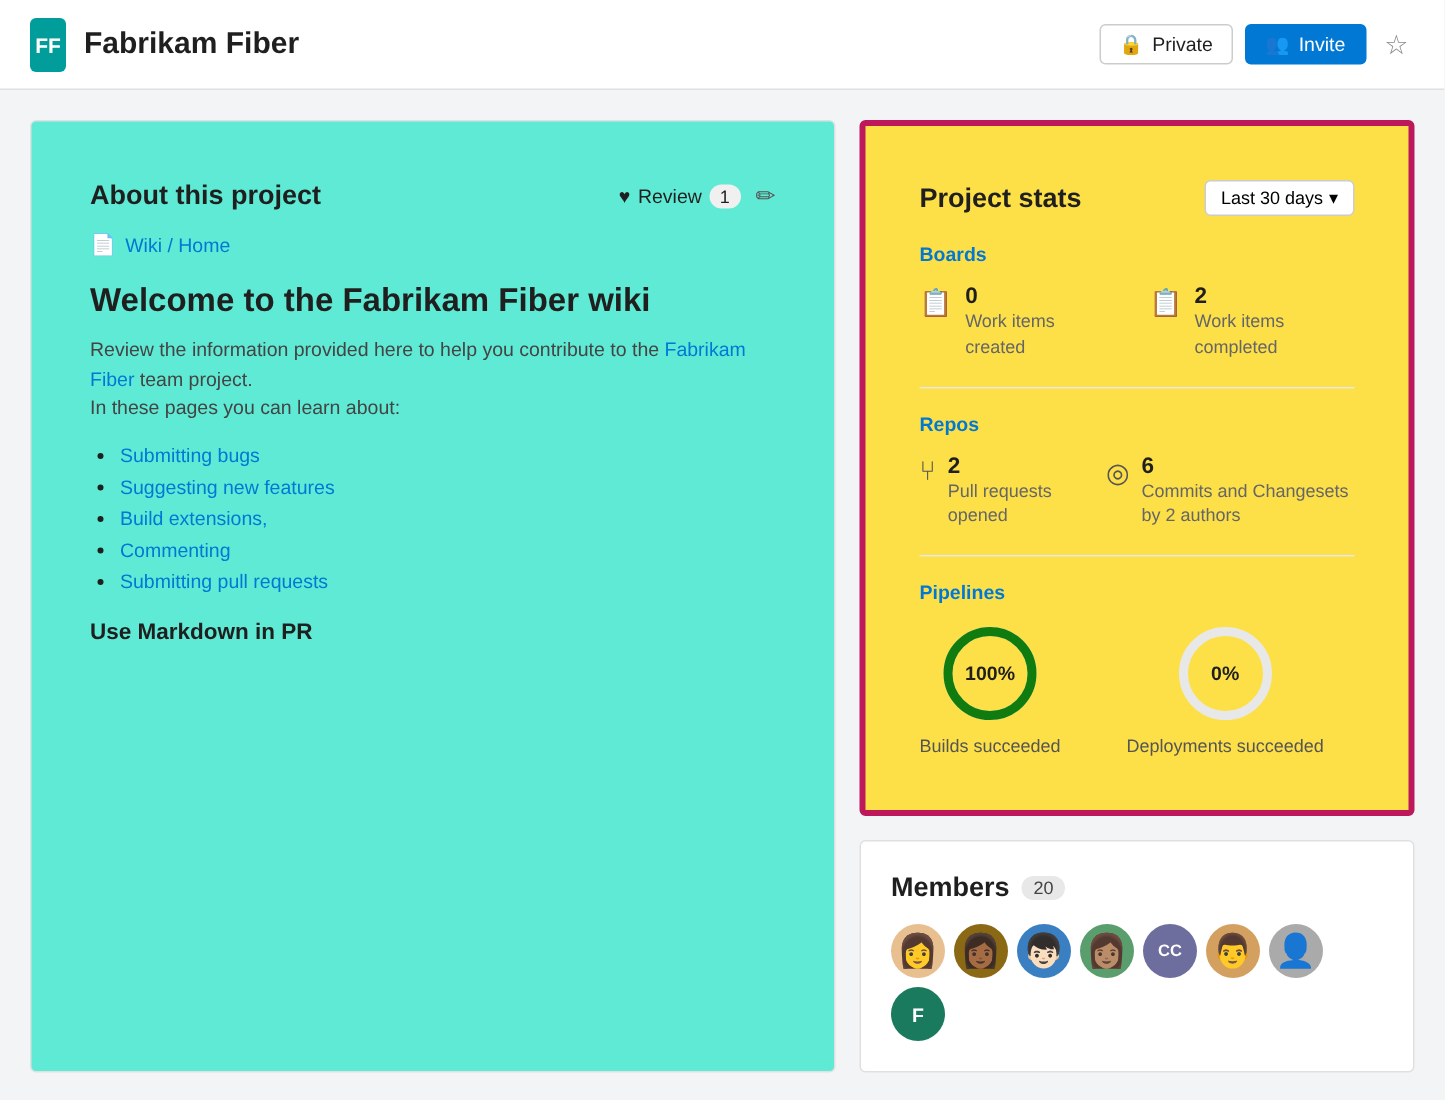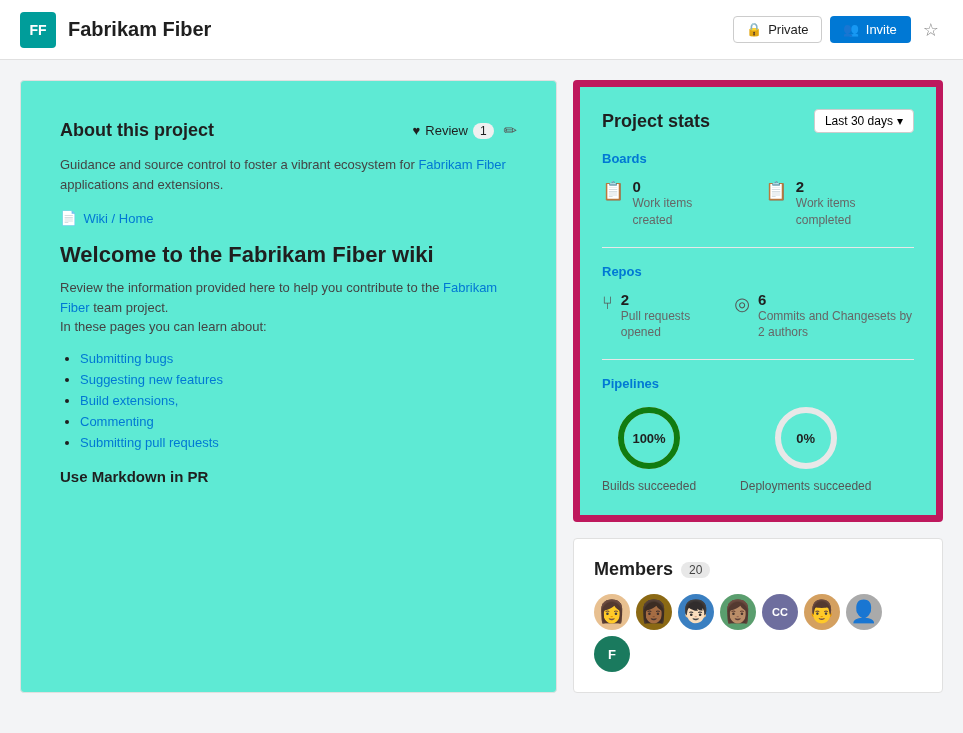--- a/index.html
+++ b/index.html
@@ -18,21 +18,21 @@
       align-items: center;
       padding: 0 20px;
       height: 60px;
     }
     .header-logo {
       display: flex;
       align-items: center;
       gap: 12px;
     }
     .logo-box {
-      width: 36px;
+      width: 24px;
       height: 36px;
       background: #009d9a;
       border-radius: 4px;
       display: flex;
       align-items: center;
       justify-content: center;
       color: #fff;
       font-weight: 700;
       font-size: 14px;
     }
@@ -203,24 +203,24 @@
 
     
     .right-panel {
       width: 370px;
       display: flex;
       flex-direction: column;
       gap: 16px;
     }
 
     .stats-card {
-      background: #5eead4;
-      border: 7px solid #be185d;
-      border-radius: 4px;
-      padding: 22px;
+      background: #fde047;
+      border: 4px solid #be185d;
+      border-radius: 4px;
+      padding: 36px;
     }
 
     .stats-header {
       display: flex;
       align-items: center;
       justify-content: space-between;
       margin-bottom: 18px;
     }
     .stats-title {
       font-size: 18px;
@@ -387,23 +387,20 @@
       <div class="about-actions">
         <button class="liked-btn">
           <span>♥</span>
           <span>Review</span>
           <span class="liked-count">1</span>
         </button>
         <button class="edit-btn">✏</button>
       </div>
     </div>
 
-    <p class="about-description">
-      <span>Guidance and source control to foster a vibrant ecosystem for </span><a href="#">Fabrikam Fiber</a><span> applications and extensions.</span>
-    </p>
 
     <a href="#" class="wiki-link">
       <span class="wiki-icon">📄</span>
       <span>Wiki / Home</span>
     </a>
 
     <h3 class="wiki-section-title">Welcome to the Fabrikam Fiber wiki</h3>
 
     <p class="wiki-intro">
       <span>Review the information provided here to help you contribute to the </span><a href="#">Fabrikam Fiber</a><span> team project.<br>In these pages you can learn about:</span>

